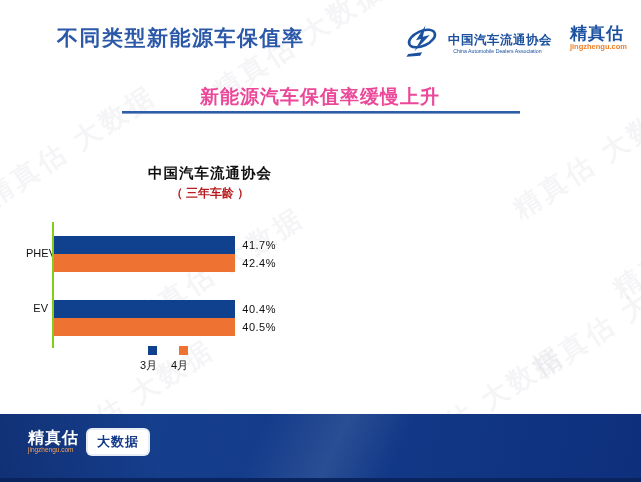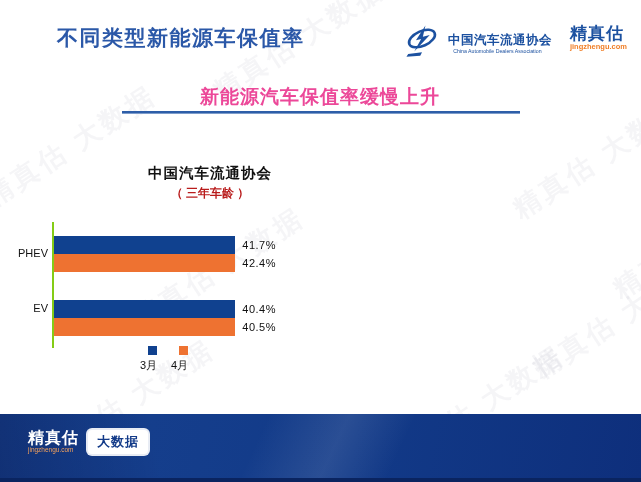--- a/index.html
+++ b/index.html
@@ -49,21 +49,21 @@
     position:absolute;left:52px;top:222px;width:224px;height:126px;
     border-left:2px solid #84cc16;padding-top:14px;box-sizing:border-box;
   }
   .bar-group{margin-bottom:28px;}
   .bar-row{display:flex;align-items:center;height:18px;}
   .bar{height:18px;}
   .val{font-size:11px;color:#111;margin-left:7px;white-space:nowrap;letter-spacing:0.5px;}
   .cat-label{
     position:absolute;width:44px;text-align:right;font-size:11px;color:#111;
   }
-  .cat-phev{left:4px;top:247px;}
+  .cat-phev{left:12px;top:247px;}
   .cat-ev{left:4px;top:302px;}
   .legend{
     position:absolute;left:52px;top:346px;width:224px;display:flex;
     justify-content:center;gap:14px;font-size:11px;color:#111;align-items:center;
   }
   .legend-item{display:flex;align-items:flex-end;gap:3px;flex-direction:column;}
   .legend-swatch{width:9px;height:9px;display:inline-block;}
   
   .bullets{position:absolute;left:386px;top:212px;width:238px;}
   .bullet{display:flex;gap:11px;margin-bottom:25px;}

